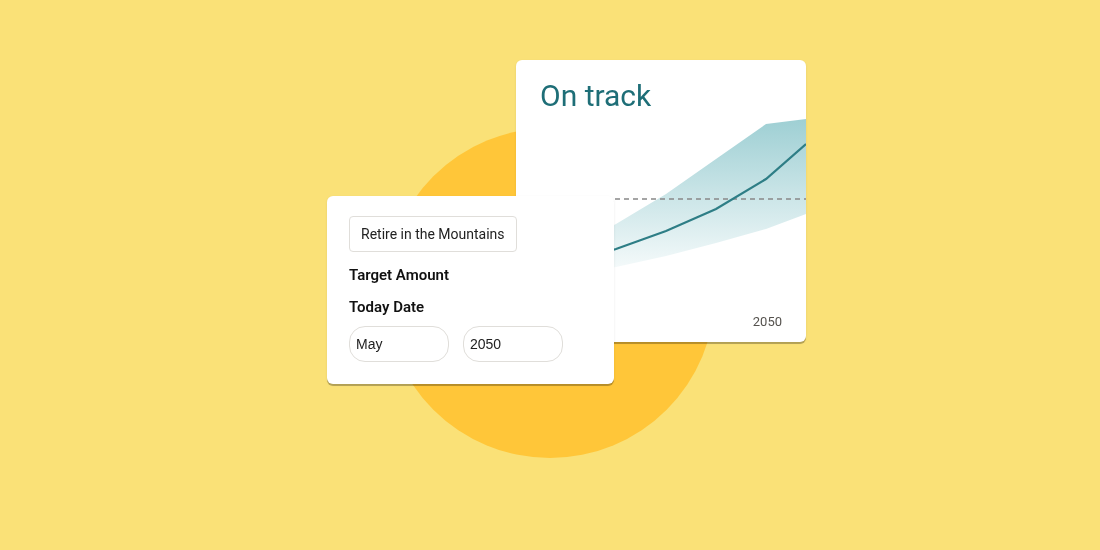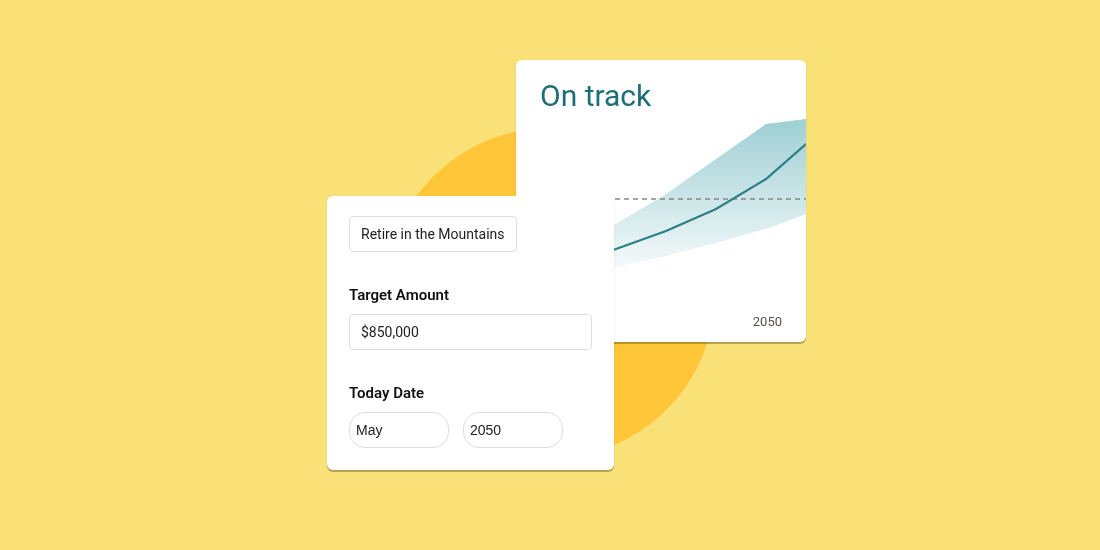--- a/index.html
+++ b/index.html
@@ -41,21 +41,21 @@
     height: 282px;
     box-sizing: border-box;
     padding: 0;
     overflow: hidden;
   }
   .label {
     font-size: 15px;
     font-weight: 600;
     color: #111;
     margin-bottom: 10px;
-    margin-top: 34px;
+    margin-top: 14px;
   }
   .label:first-child { margin-top: 0; }
   .field {
     border: 1px solid #E0DEDA;
     border-radius: 4px;
     padding: 9px 11px;
     font-size: 14px;
     color: #222;
     background: #fff;
     width: 100%;
@@ -131,20 +131,19 @@
   <div class="axis-labels">
     <span>Today</span>
     <span>2050</span>
   </div>
 </div>
 
 <div class="card form-card">
   <input class="field goal-name-input" type="text" value="Retire in the Mountains" style="">
 
   <div class="label">Target Amount</div>
-  <input class="field" type="text" value="$850,000" style="">
 
   <div class="label">Today Date</div>
   <div class="row">
     <input class="field-short month" type="text" value="May" style="">
     <input class="field-short year" type="text" value="2050" style="">
   </div>
 </div>
 
 </body></html>

